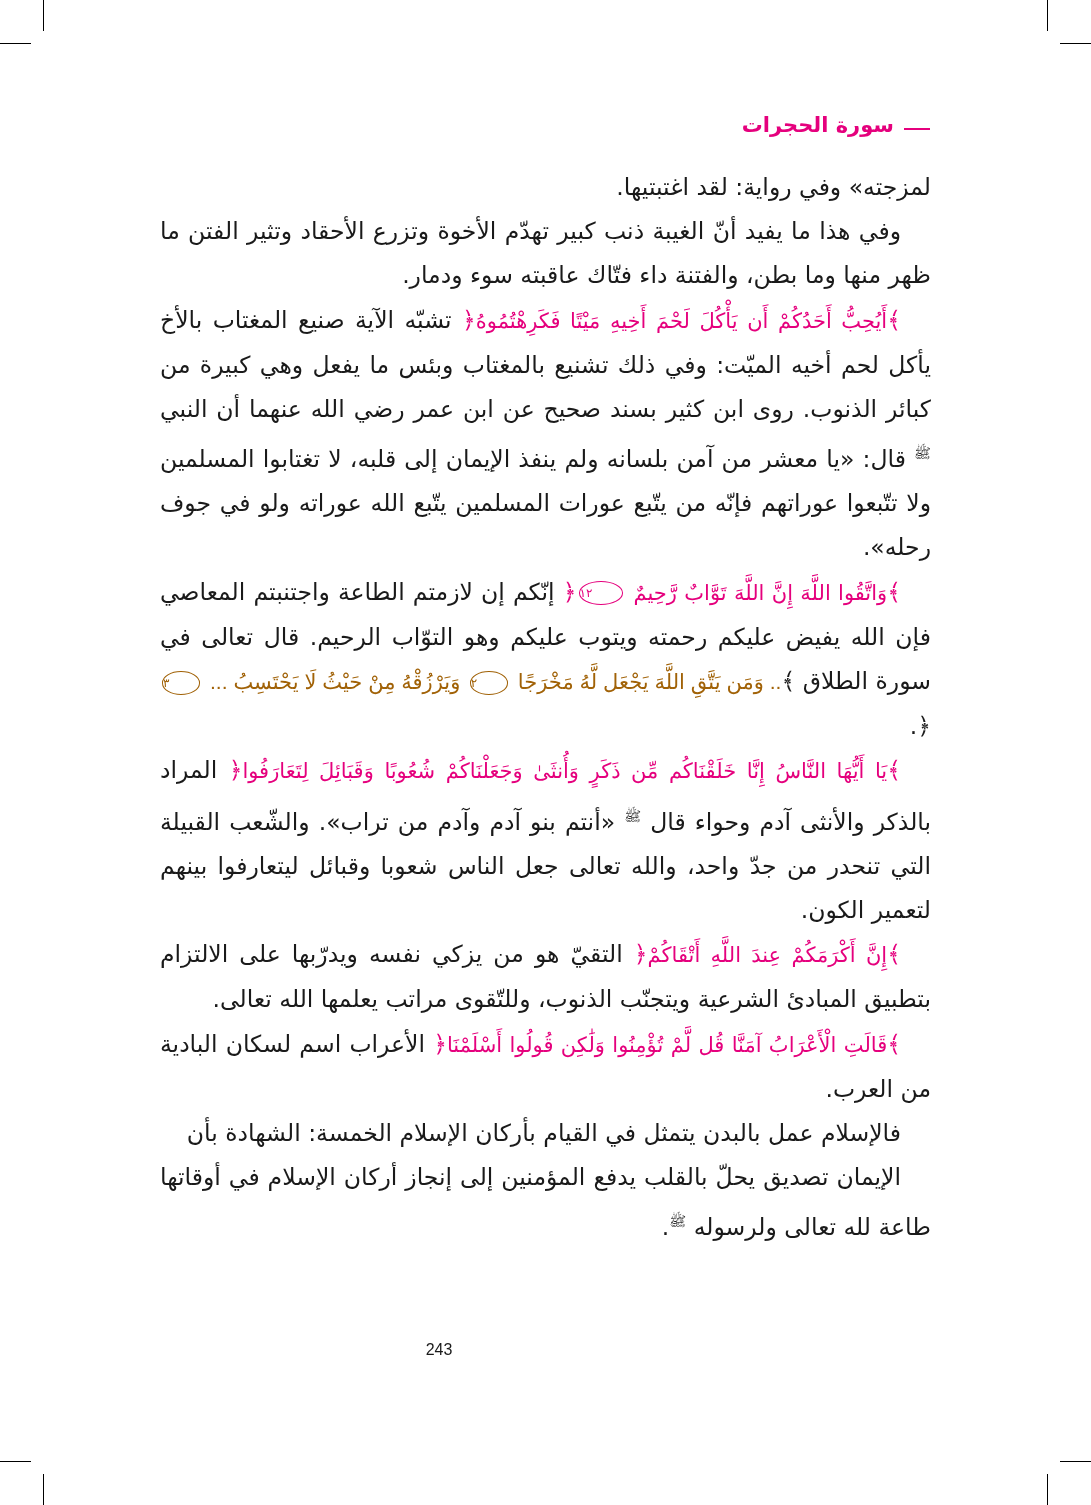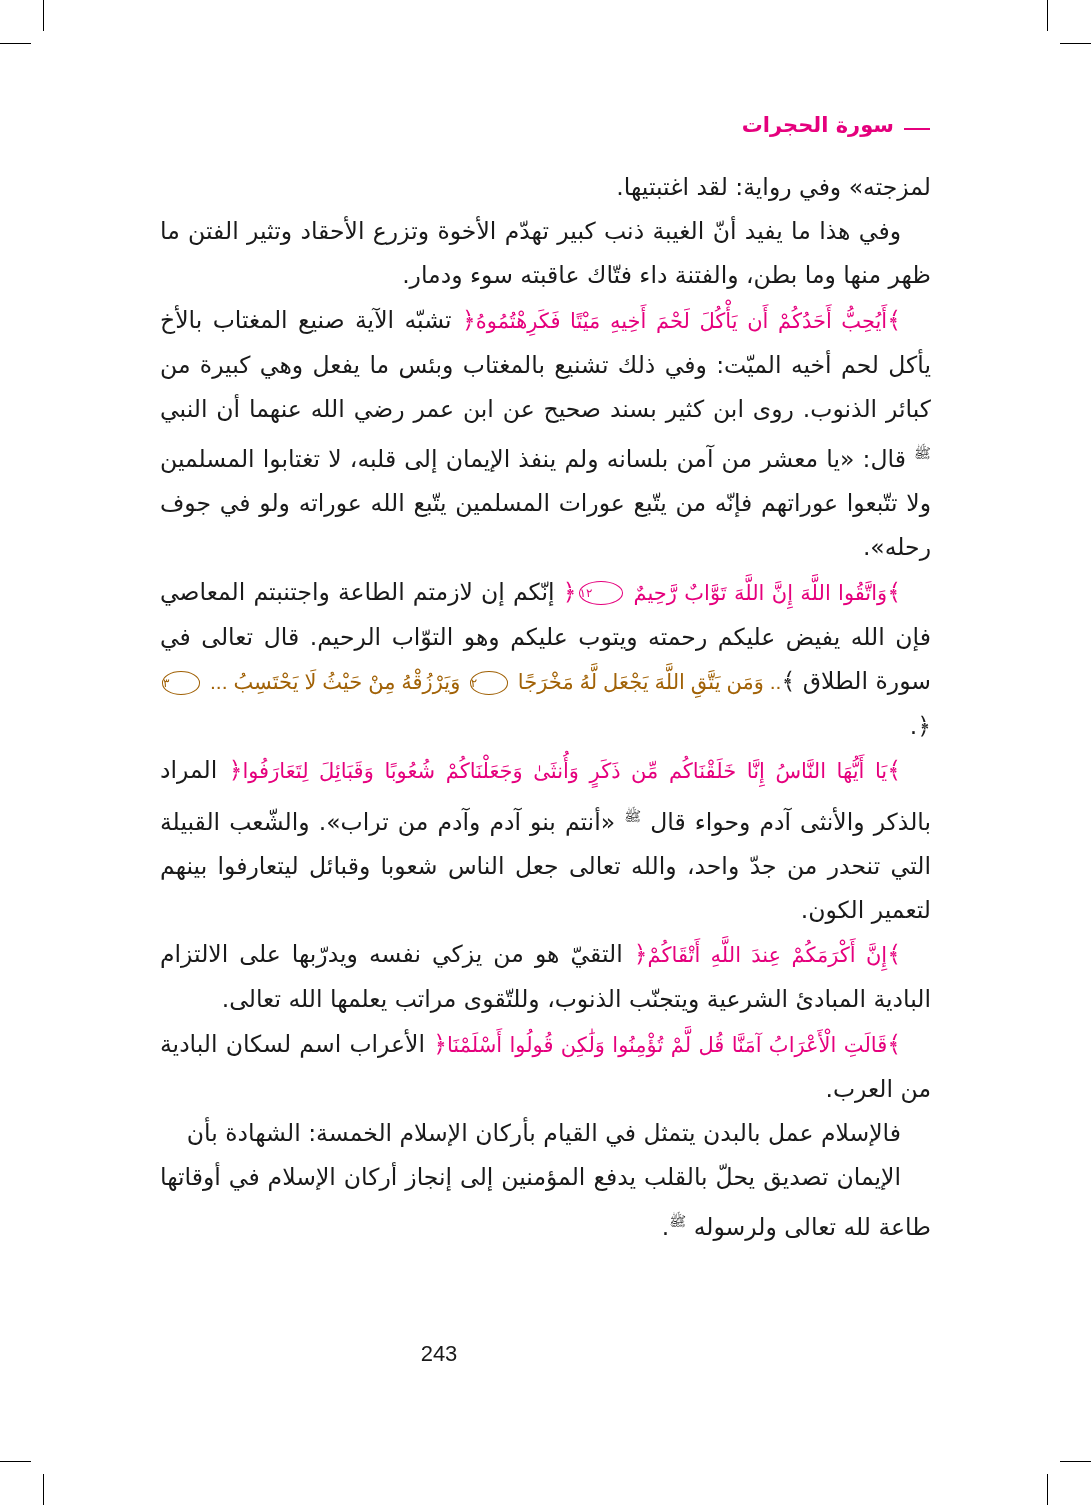--- a/index.html
+++ b/index.html
@@ -97,21 +97,21 @@
     font-family: "DejaVu Serif", serif;
   }
 
   .page-number {
     position: absolute;
     top: 1341px;
     left: 0;
     width: 878px;
     text-align: center;
     font-family: "Liberation Sans", sans-serif;
-    font-size: 22px;
+    font-size: 16px;
     color: #1a1a1a;
   }
 </style>
 </head>
 <body>
 
 <div class="crop v" style="left:43px; top:0;"></div>
 <div class="crop h" style="left:0; top:43px;"></div>
 <div class="crop v" style="left:1047px; top:0;"></div>
 <div class="crop h" style="left:1060px; top:43px;"></div>
@@ -142,21 +142,21 @@
 
   <p class="indent">
     <span class="bracket">﴾</span><span class="verse">وَاتَّقُوا اللَّهَ إِنَّ اللَّهَ تَوَّابٌ رَّحِيمٌ</span> <span class="ayah-num verse">١٢</span><span class="bracket">﴿</span><span> إنّكم إن لازمتم الطاعة واجتنبتم المعاصي فإن الله يفيض عليكم رحمته ويتوب عليكم وهو التوّاب الرحيم. قال تعالى في سورة الطلاق </span><span class="bracket-black">﴾</span><span class="verse-black">.. وَمَن يَتَّقِ اللَّهَ يَجْعَل لَّهُ مَخْرَجًا</span> <span class="ayah-num verse-black">٢</span> <span class="verse-black">وَيَرْزُقْهُ مِنْ حَيْثُ لَا يَحْتَسِبُ ...</span> <span class="ayah-num verse-black">٣</span><span class="bracket-black">﴿</span><span>.</span>
   </p>
 
   <p class="indent">
     <span class="bracket">﴾</span><span class="verse">يَا أَيُّهَا النَّاسُ إِنَّا خَلَقْنَاكُم مِّن ذَكَرٍ وَأُنثَىٰ وَجَعَلْنَاكُمْ شُعُوبًا وَقَبَائِلَ لِتَعَارَفُوا</span><span class="bracket">﴿</span><span> المراد بالذكر والأنثى آدم وحواء قال </span><span class="pbuh">ﷺ</span><span> «أنتم بنو آدم وآدم من تراب». والشّعب القبيلة التي تنحدر من جدّ واحد، والله تعالى جعل الناس شعوبا وقبائل ليتعارفوا بينهم لتعمير الكون.</span>
   </p>
 
   <p class="indent">
-    <span class="bracket">﴾</span><span class="verse">إِنَّ أَكْرَمَكُمْ عِندَ اللَّهِ أَتْقَاكُمْ</span><span class="bracket">﴿</span><span> التقيّ هو من يزكي نفسه ويدرّبها على الالتزام البادية المبادئ الشرعية ويتجنّب الذنوب، وللتّقوى مراتب يعلمها الله تعالى.</span>
+    <span class="bracket">﴾</span><span class="verse">إِنَّ أَكْرَمَكُمْ عِندَ اللَّهِ أَتْقَاكُمْ</span><span class="bracket">﴿</span><span> التقيّ هو من يزكي نفسه ويدرّبها على الالتزام بتطبيق المبادئ الشرعية ويتجنّب الذنوب، وللتّقوى مراتب يعلمها الله تعالى.</span>
   </p>
 
 
   <p class="indent">
     <span class="bracket">﴾</span><span class="verse">قَالَتِ الْأَعْرَابُ آمَنَّا قُل لَّمْ تُؤْمِنُوا وَلَٰكِن قُولُوا أَسْلَمْنَا</span><span class="bracket">﴿</span><span> الأعراب اسم لسكان البادية من العرب.</span>
   </p>
 
   <p class="indent">
     <span>فالإسلام عمل بالبدن يتمثل في القيام بأركان الإسلام الخمسة: الشهادة بأن</span>
   </p>

